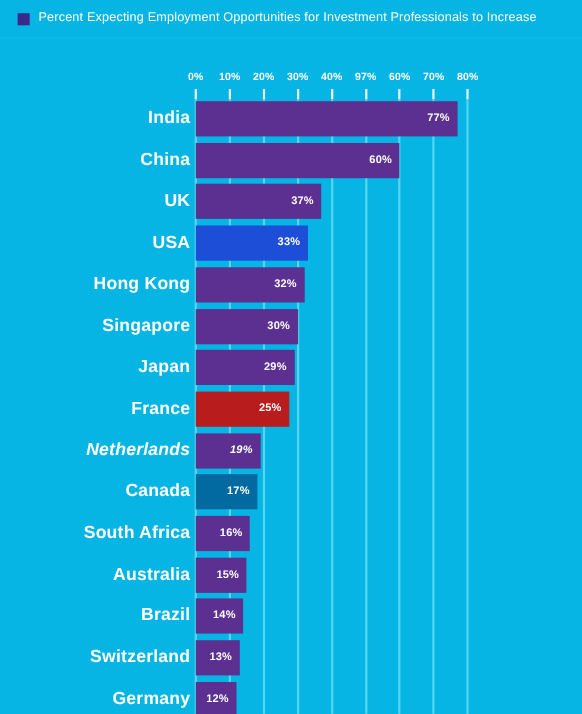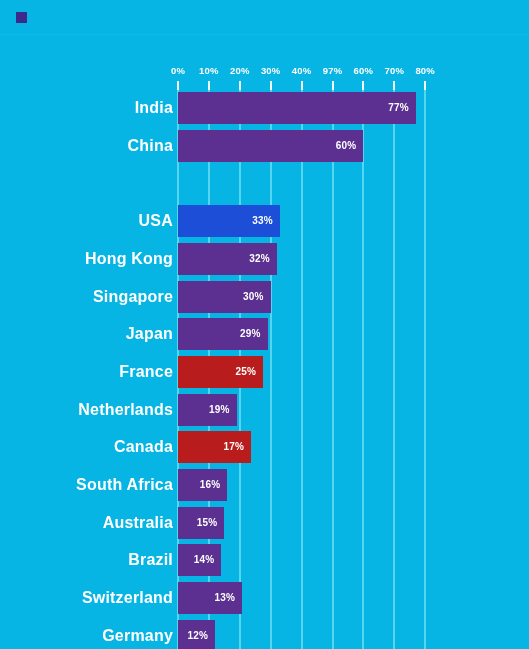--- a/index.html
+++ b/index.html
@@ -173,20 +173,21 @@
     white-space: nowrap;
   }
 </style>
 </head>
 <body>
 
 <div id="chart-root">
 
   <div class="legend">
     <span class="legend-swatch"></span>
+    <span class="legend-label">Percent Expecting Employment Opportunities for Investment Professionals to Increase</span>
   </div>
   <div class="header-rule"></div>
 
   <div class="plot">
     <div class="axis-labels" id="axis-labels">
         <span class="axis-label" style="left: 178px;">0%</span>
         <span class="axis-label" style="left: 208.9px;">10%</span>
         <span class="axis-label" style="left: 239.8px;">20%</span>
         <span class="axis-label" style="left: 270.7px;">30%</span>
         <span class="axis-label" style="left: 301.6px;">40%</span>
@@ -223,20 +224,26 @@
           <div class="bar-rect" style="left: 178px; width: 237.93px; background: rgb(91, 48, 144);">
             <span class="bar-value">77%</span>
           </div>
         </div>
         <div class="bar-row" style="top: 39.7px;">
           <div class="bar-label">China</div>
           <div class="bar-rect" style="left: 178px; width: 185.4px; background: rgb(91, 48, 144);">
             <span class="bar-value">60%</span>
           </div>
         </div>
+        <div class="bar-row" style="top: 77.4px;">
+          <div class="bar-label">UK</div>
+          <div class="bar-rect" style="left: 178px; width: 114.33px; background: rgb(91, 48, 144);">
+            <span class="bar-value">37%</span>
+          </div>
+        </div>
         <div class="bar-row" style="top: 115.1px;">
           <div class="bar-label">USA</div>
           <div class="bar-rect" style="left: 178px; width: 101.97px; background: #1d4ed8;">
             <span class="bar-value">33%</span>
           </div>
         </div>
         <div class="bar-row" style="top: 152.8px;">
           <div class="bar-label">Hong Kong</div>
           <div class="bar-rect" style="left: 178px; width: 98.88px; background: rgb(91, 48, 144);">
             <span class="bar-value">32%</span>
@@ -253,29 +260,29 @@
           <div class="bar-rect" style="left: 178px; width: 89.61px; background: rgb(91, 48, 144);">
             <span class="bar-value">29%</span>
           </div>
         </div>
         <div class="bar-row" style="top: 265.9px;">
           <div class="bar-label">France</div>
           <div class="bar-rect" style="left: 178px; width: 85px; background: #b91c1c;">
             <span class="bar-value">25%</span>
           </div>
         </div>
-        <div class="bar-row" style="top: 303.6px;">
+        <div class="bar-row" style="top: 303.6px; font-style: italic;">
           <div class="bar-label">Netherlands</div>
           <div class="bar-rect" style="left: 178px; width: 58.71px; background: rgb(91, 48, 144);">
             <span class="bar-value">19%</span>
           </div>
         </div>
         <div class="bar-row" style="top: 341.3px;">
           <div class="bar-label">Canada</div>
-          <div class="bar-rect" style="left: 178px; width: 73px; background: #b91c1c;">
+          <div class="bar-rect" style="left: 178px; width: 56px; background: #0369a1;">
             <span class="bar-value">17%</span>
           </div>
         </div>
         <div class="bar-row" style="top: 379px;">
           <div class="bar-label">South Africa</div>
           <div class="bar-rect" style="left: 178px; width: 49.44px; background: rgb(91, 48, 144);">
             <span class="bar-value">16%</span>
           </div>
         </div>
         <div class="bar-row" style="top: 416.7px;">
@@ -285,21 +292,21 @@
           </div>
         </div>
         <div class="bar-row" style="top: 454.4px;">
           <div class="bar-label">Brazil</div>
           <div class="bar-rect" style="left: 178px; width: 43.26px; background: rgb(91, 48, 144);">
             <span class="bar-value">14%</span>
           </div>
         </div>
         <div class="bar-row" style="top: 492.1px;">
           <div class="bar-label">Switzerland</div>
-          <div class="bar-rect" style="left: 178px; width: 64px; background: rgb(91, 48, 144);">
+          <div class="bar-rect" style="left: 178px; width: 40px; background: rgb(91, 48, 144);">
             <span class="bar-value">13%</span>
           </div>
         </div>
         <div class="bar-row" style="top: 529.8px;">
           <div class="bar-label">Germany</div>
           <div class="bar-rect" style="left: 178px; width: 37.08px; background: rgb(91, 48, 144);">
             <span class="bar-value">12%</span>
           </div>
         </div>
       </div>

